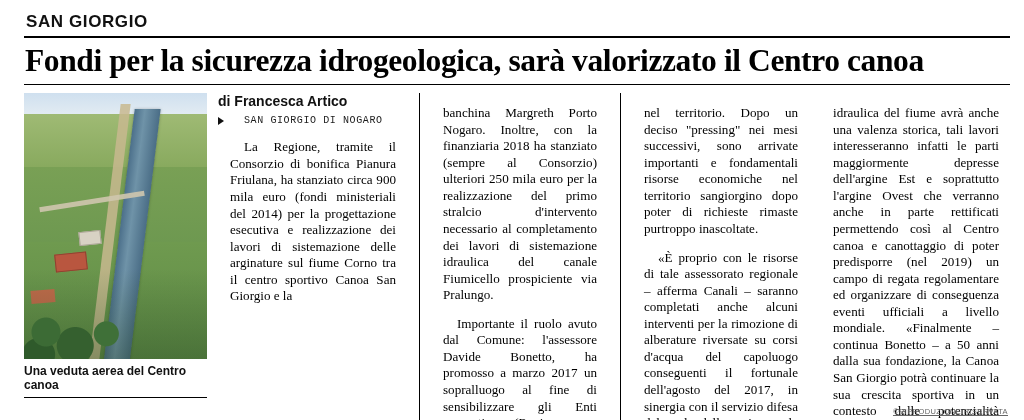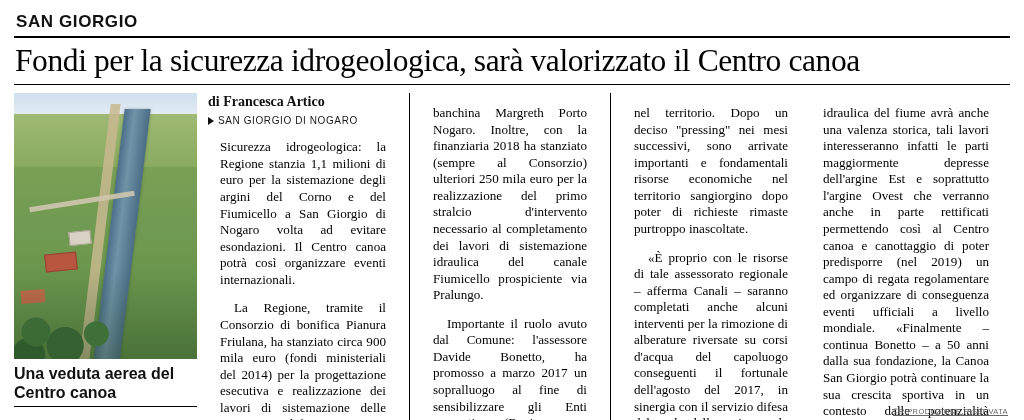--- a/index.html
+++ b/index.html
@@ -12,38 +12,38 @@
     height: 420px;
     font-family: "Liberation Serif", serif;
     color: #000000;
     overflow: hidden;
   }
   .page {
     position: relative;
     width: 1024px;
     height: 420px;
     box-sizing: border-box;
-    padding: 8px 14px 0 14px;
+    padding: 8px 14px 0 24px;
   }
   .kicker {
     font-family: "Liberation Sans", sans-serif;
     font-weight: bold;
     font-size: 17px;
     letter-spacing: 0.6px;
     color: #111;
     margin: 4px 0 2px 2px;
   }
   .rule-top {
     border: none;
     border-top: 2.5px solid #000;
     margin: 4px 0 6px 0;
   }
   .headline {
     font-family: "Liberation Serif", serif;
-    font-weight: normal;
+    font-weight: bold;
     font-size: 31.5px;
     line-height: 1.08;
     letter-spacing: -0.4px;
     margin: 0 0 6px 1px;
     white-space: nowrap;
   }
   .rule-under {
     border: none;
     border-top: 1.2px solid #000;
     margin: 4px 0 8px 0;
@@ -147,21 +147,21 @@
   .photo .bldg3 {
     position: absolute;
     left: 4%; top: 74%;
     width: 24px; height: 13px;
     background: #c06a4a;
     transform: rotate(-5deg);
   }
   .photo-caption {
     font-family: "Liberation Sans", sans-serif;
     font-weight: bold;
-    font-size: 16px;
+    font-size: 12px;
     color: #111;
     margin-top: 5px;
     line-height: 1.2;
   }
   .caption-rule {
     border: none;
     border-top: 1px solid #000;
     margin: 4px 0 0 0;
   }
   
@@ -172,35 +172,35 @@
     line-height: 1.265;
     text-align: justify;
     hyphens: auto;
     -webkit-hyphens: auto;
   }
   .text-col.with-rule {
     border-left: 1px solid #000;
     padding-left: 11px;
   }
   .byline {
-    font-family: Liberation Serif, serif;
+    font-family: Liberation Sans, sans-serif;
     font-weight: bold;
     font-size: 14px;
     margin: 0 0 4px 0;
     color: #111;
   }
   .dateline {
-    font-family: Liberation Sans, sans-serif;
+    font-family: Liberation Mono, monospace;
     font-size: 10px;
     letter-spacing: 0.6px;
     color: #1b1b1b;
     margin: 0 0 10px 0;
     display: flex;
     align-items: center;
-    gap: 4px;
+    gap: 20px;
   }
   .tri {
     display: inline-block;
     width: 0; height: 0;
     border-left: 6px solid #111;
     border-top: 4px solid transparent;
     border-bottom: 4px solid transparent;
   }
   p.para {
     margin: 12px;
@@ -249,21 +249,20 @@
       <div class="photo-caption">Una veduta aerea del Centro canoa</div>
       <hr class="caption-rule">
     </div>
 
     <div class="col text-col">
       <div class="byline">di Francesca Artico</div>
       <div class="dateline">
         <span class="tri"></span>
         <span>SAN GIORGIO DI NOGARO</span>
       </div>
-      <p class="para first">Sicurezza idrogeologica: la Regione stanzia 1,1 milioni di euro per la sistemazione degli argini del Corno e del Fiumicello a San Giorgio di Nogaro volta ad evitare esondazioni. Il Centro canoa potrà così organizzare eventi internazionali.</p>
       <p class="para">La Regione, tramite il Consorzio di bonifica Pianura Friulana, ha stanziato circa 900 mila euro (fondi ministeriali del 2014) per la progettazione esecutiva e realizzazione dei lavori di sistemazione delle arginature sul fiume Corno tra il centro sportivo Canoa San Giorgio e la</p>
     </div>
 
     <div class="col text-col with-rule">
       <p class="para first">banchina Margreth Porto Nogaro. Inoltre, con la finanziaria 2018 ha stanziato (sempre al Consorzio) ulteriori 250 mila euro per la realizzazione del primo stralcio d'intervento necessario al completamento dei lavori di sistemazione idraulica del canale Fiumicello prospiciente via Pralungo.</p>
       <p class="para">Importante il ruolo avuto dal Comune: l'assessore Davide Bonetto, ha promosso a marzo 2017 un sopralluogo al fine di sensibilizzare gli Enti preposti (Regione e Consorzio di bonifica) sulle gravose problematiche di tipo idrogeologico che affliggono da parecchi anni alcune zone sensibili presenti</p>
     </div>
 
     <div class="col text-col with-rule">
       <p class="para first">nel territorio. Dopo un deciso "pressing" nei mesi successivi, sono arrivate importanti e fondamentali risorse economiche nel territorio sangiorgino dopo poter di richieste rimaste purtroppo inascoltate.</p>

